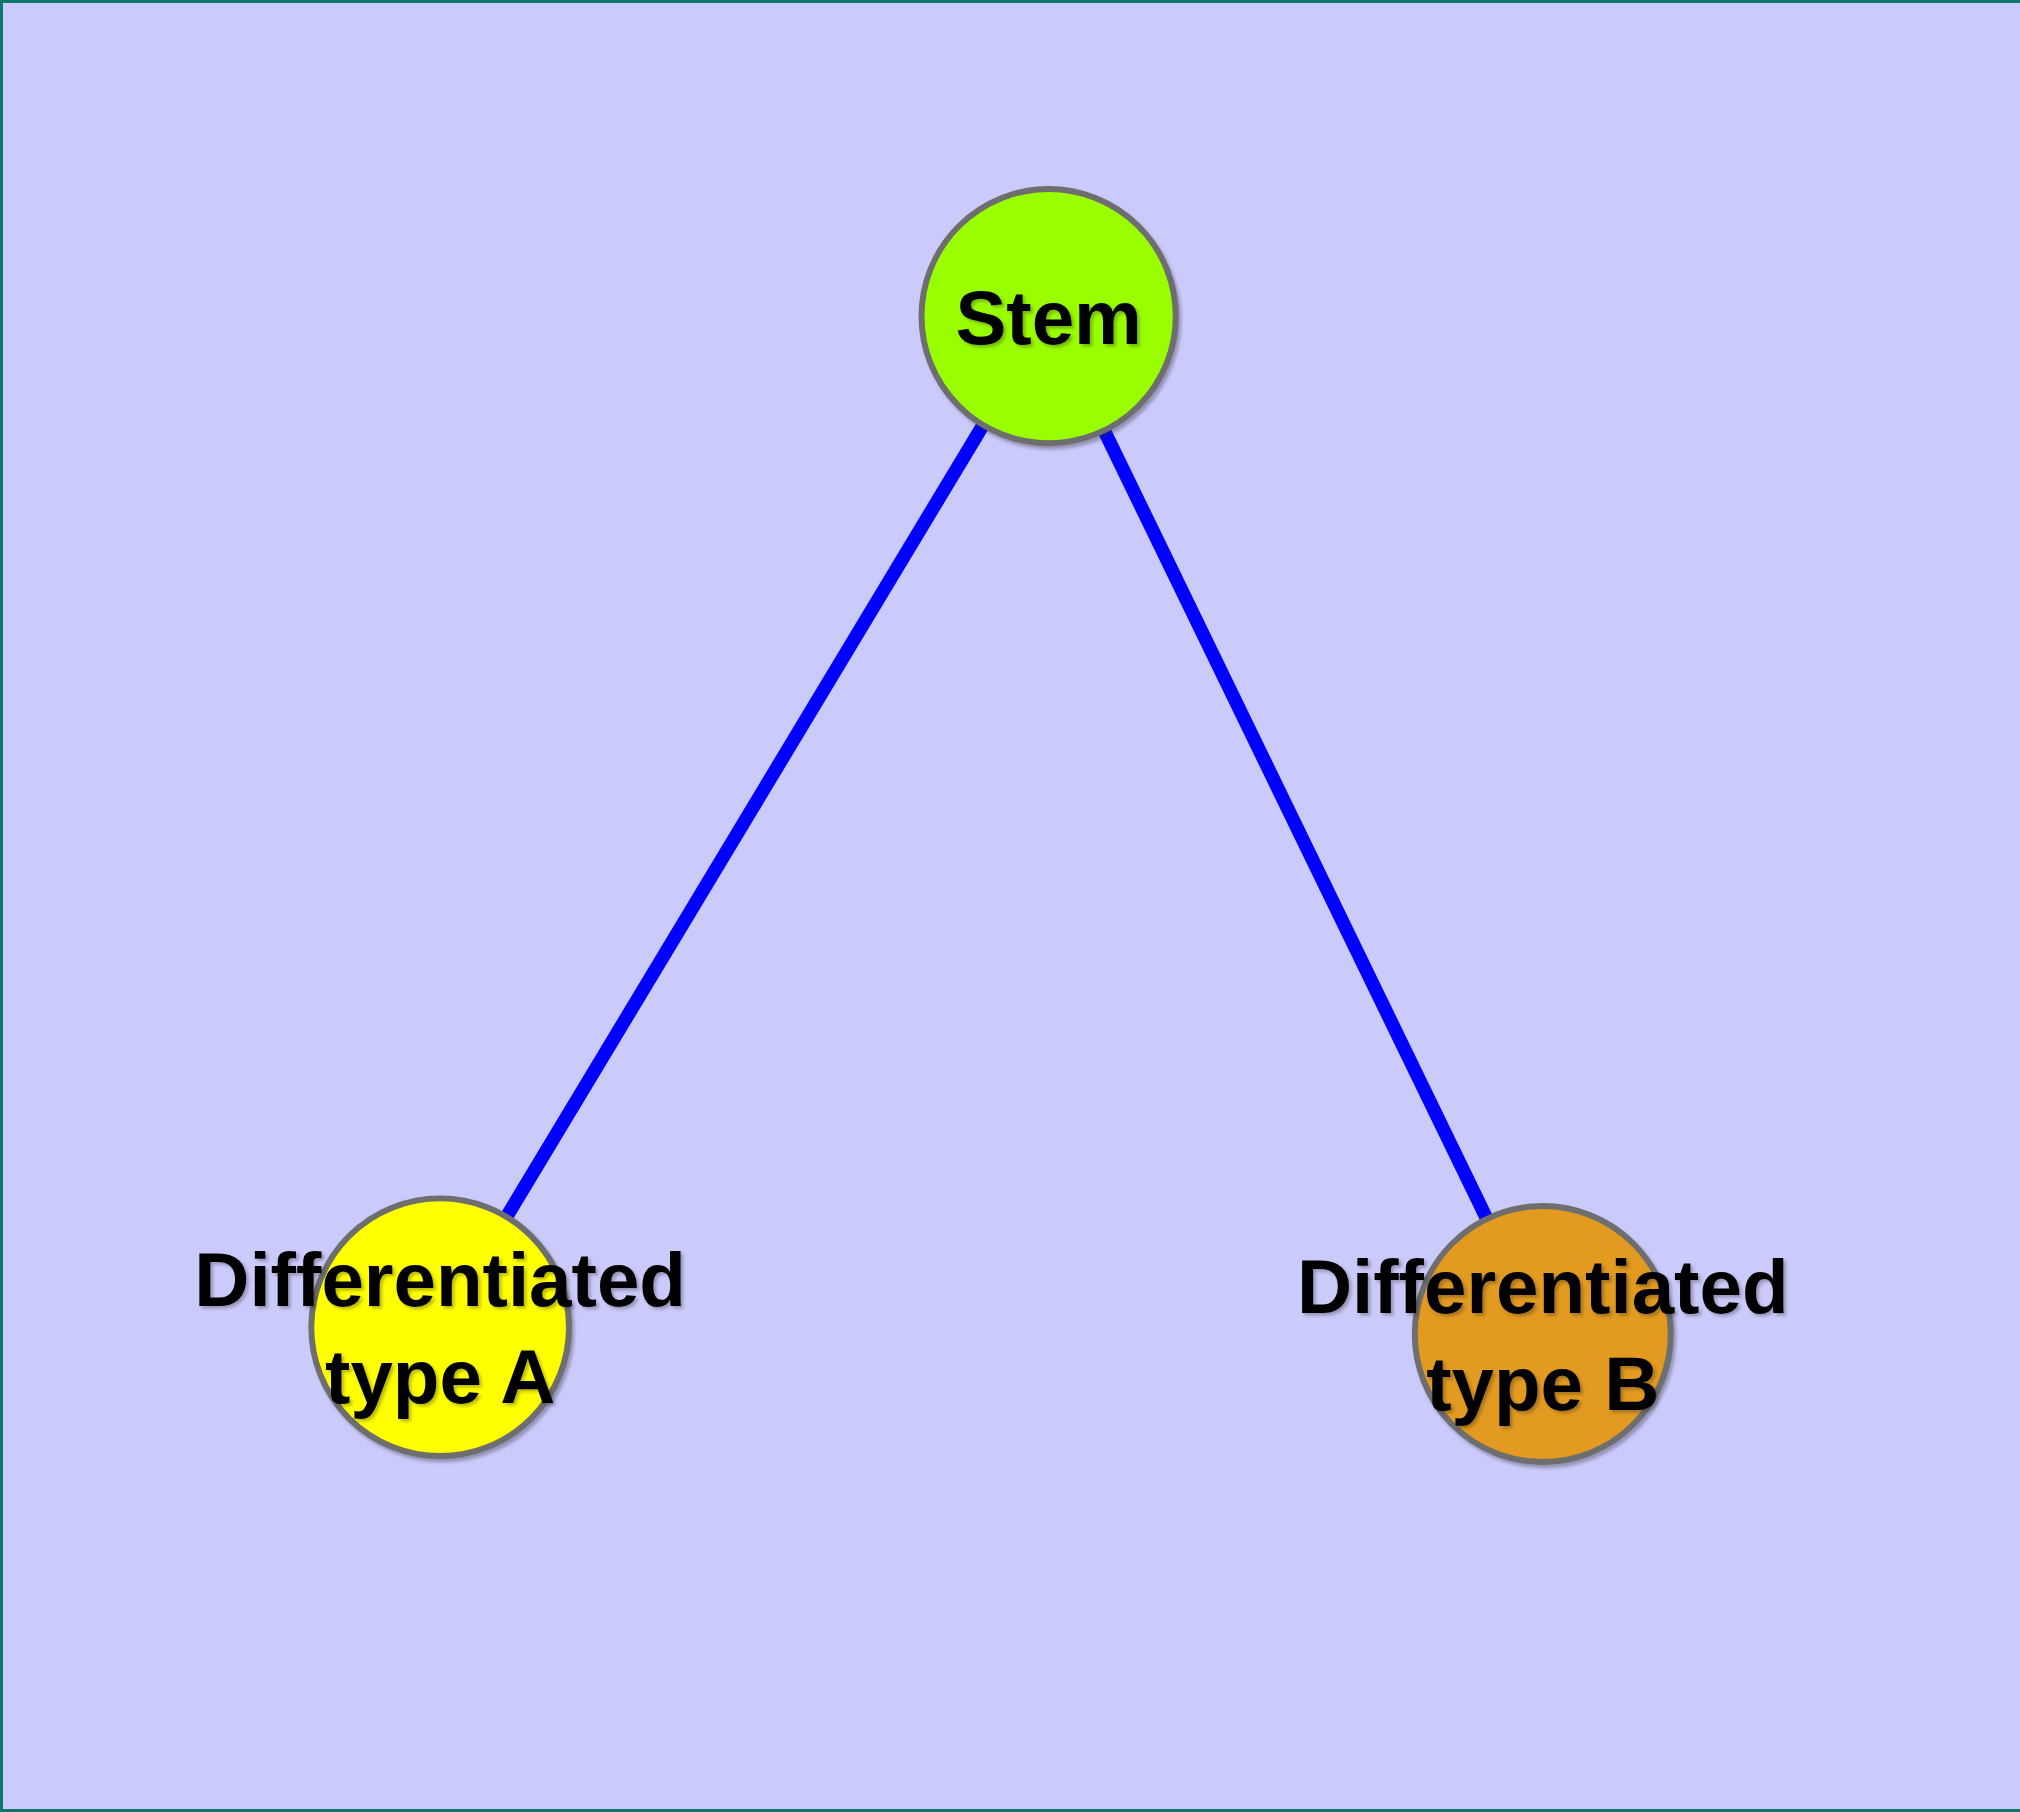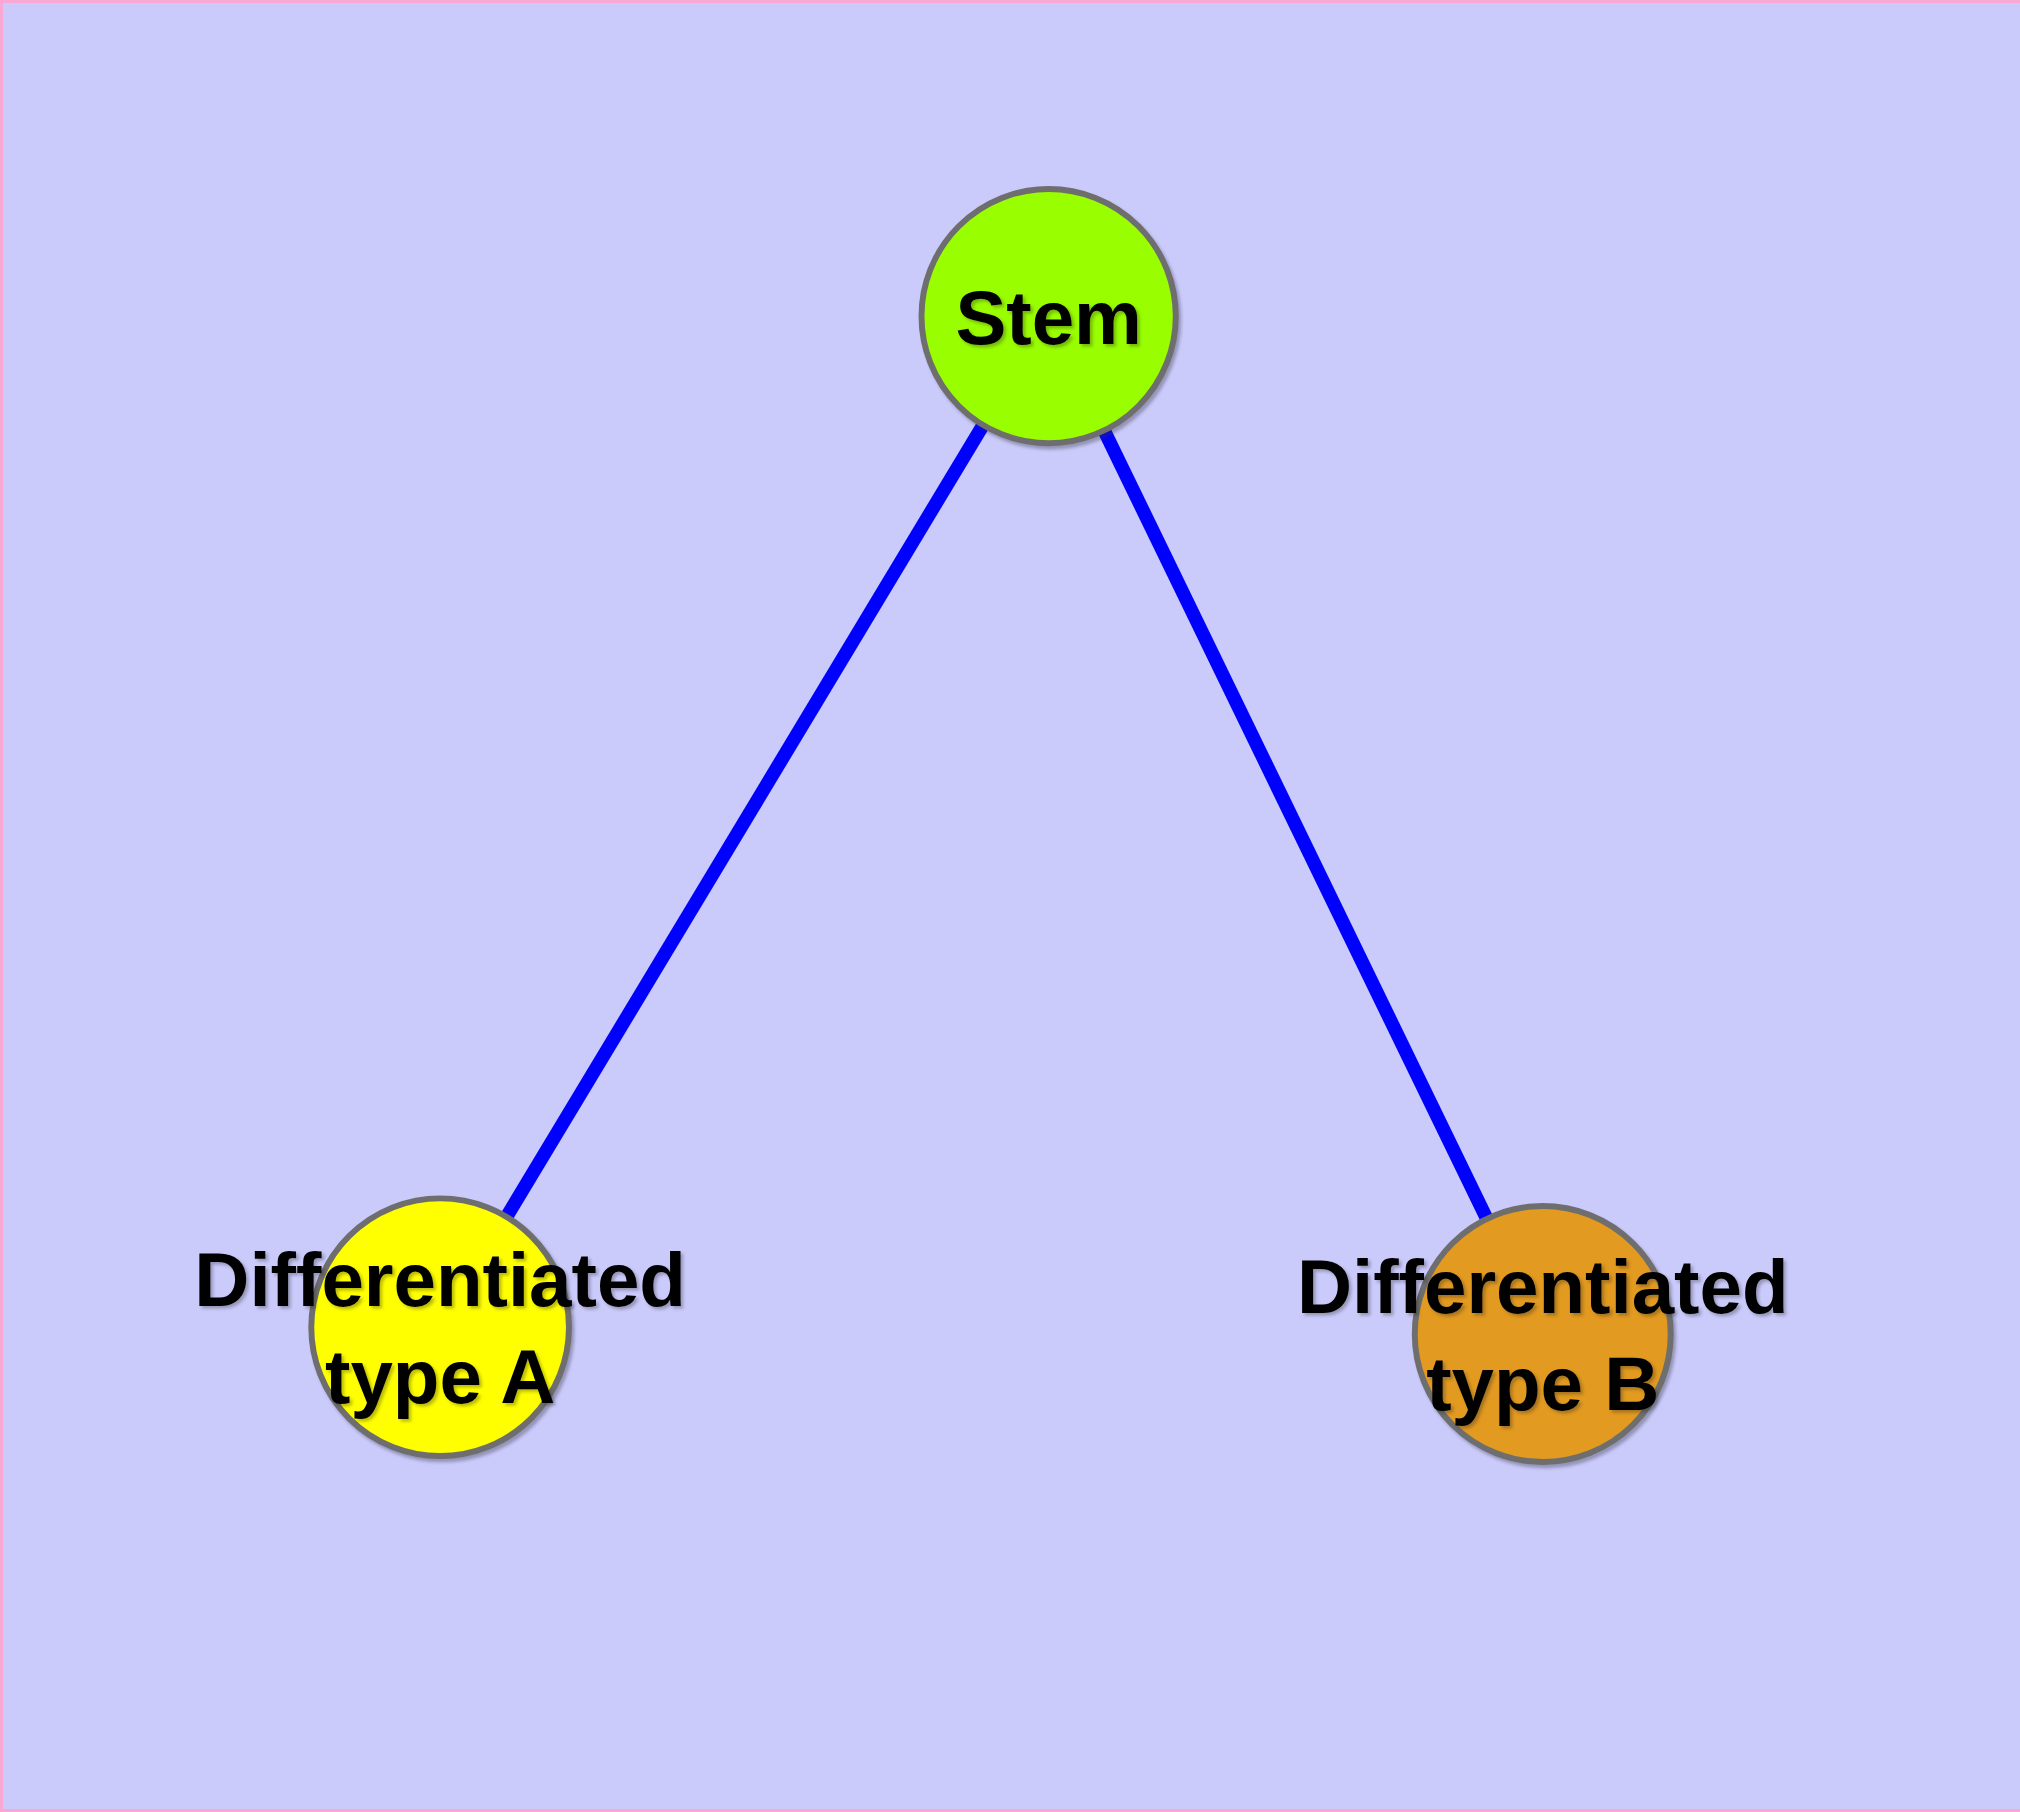--- a/index.html
+++ b/index.html
@@ -5,21 +5,21 @@
   html, body {
     margin: 0;
     padding: 0;
     background: #ffffff;
     font-family: "Liberation Sans", "DejaVu Sans", sans-serif;
   }
   .stage {
     position: relative;
     width: 2021px;
     height: 1812px;
-    background: #f9a8d4;
+    background: #0f766e;
     overflow: hidden;
   }
   .panel {
     position: absolute;
     left: 2.5px;
     top: 3.4px;
     right: 0px;
     bottom: 3.4px;
   }
   svg.graph {

